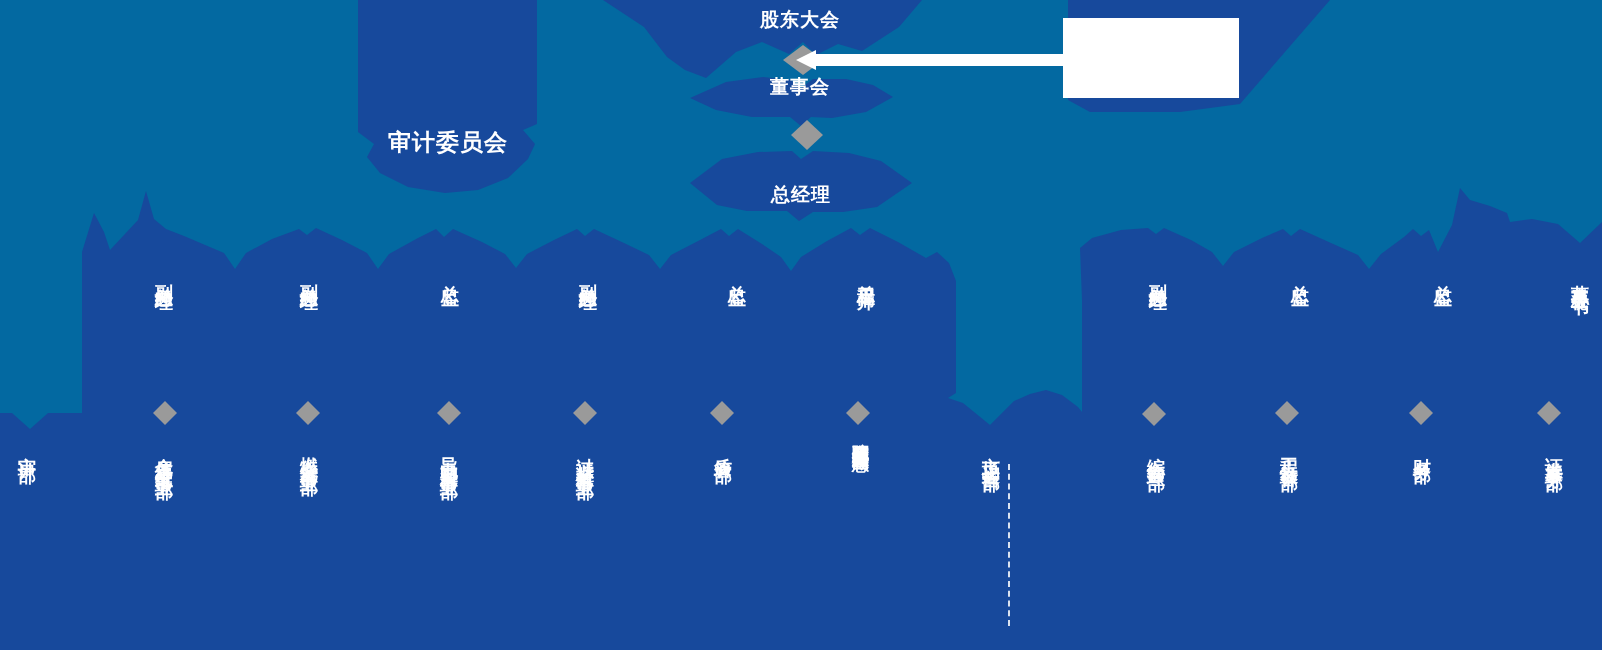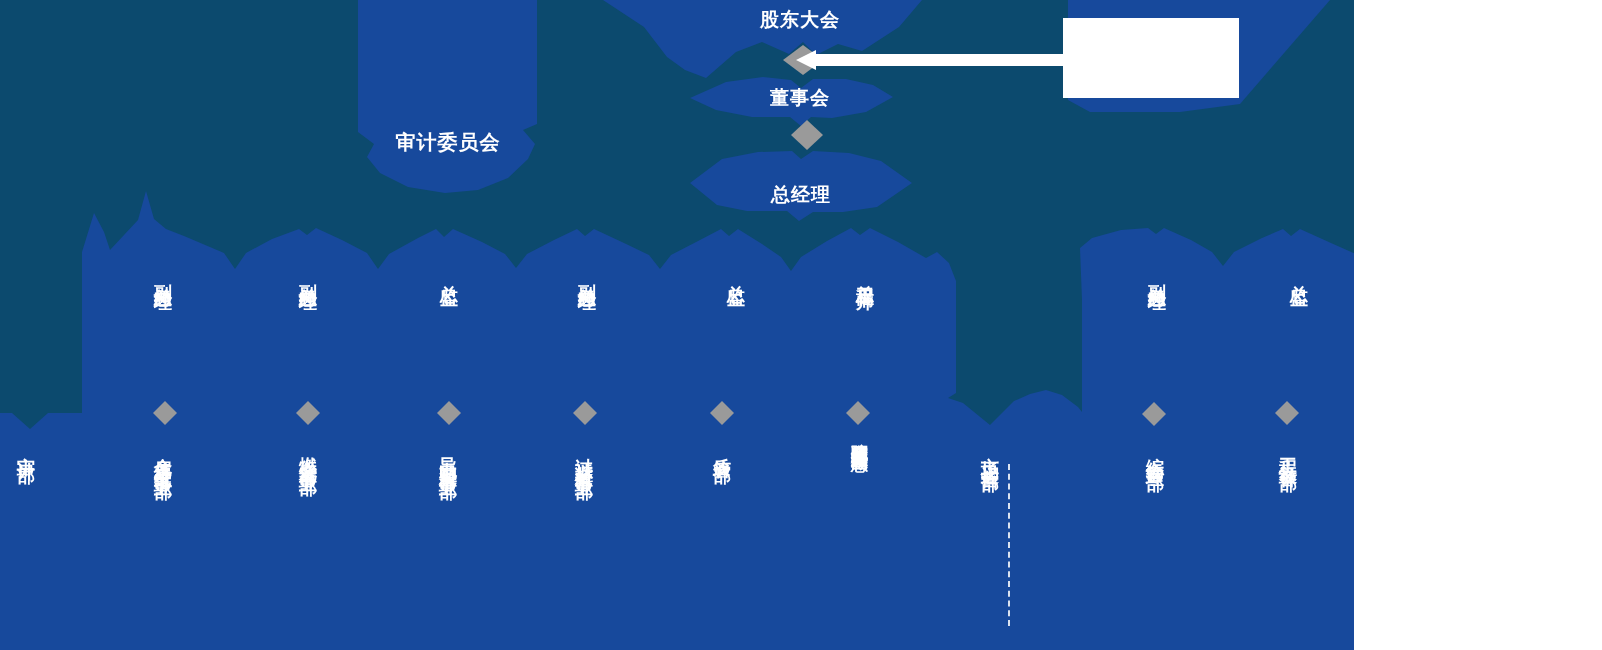--- a/index.html
+++ b/index.html
@@ -1,19 +1,19 @@
 <!DOCTYPE html>
 <html><head>
 <meta charset="utf-8">
 <style>
   html,body{margin:0;padding:0;}
   .stage{
-    position:relative;width:1354px;height:650px;overflow:hidden;
-    background:#0c4a6e;
-    font-family:Liberation Sans, sans-serif;
+    position:relative;width:1602px;height:650px;overflow:hidden;
+    background:#0369a1;
+    font-family:Liberation Mono, monospace;
   }
   .stage svg{position:absolute;left:0;top:0;}
   .htext{
     position:absolute;color:#ffffff;font-weight:bold;font-size:19px;
     letter-spacing:1px;white-space:nowrap;transform:translate(-50%,-50%);
     z-index:5;
   }
   .vtext{
     position:absolute;writing-mode:vertical-rl;text-orientation:upright;
     color:#ffffff;font-weight:bold;font-size:18px;letter-spacing:3px;
@@ -71,23 +71,23 @@
     <polygon points="1287,401 1299,413 1287,425 1275,413" fill="#9a9a9a"></polygon>
     <polygon points="1421,401 1433,413 1421,425 1409,413" fill="#9a9a9a"></polygon>
     <polygon points="1549,401 1561,413 1549,425 1537,413" fill="#9a9a9a"></polygon>
 
     <polygon points="796,60 816,50 816,54 1063,54 1063,66 816,66 816,70" fill="#ffffff"></polygon>
 
     <rect x="1063" y="18" width="176" height="80" fill="#ffffff"></rect>
   </svg>
 
   <div class="htext" style="left:800px;top:20px;">股东大会</div>
-  <div class="htext" style="left:800px;top:98px;">董事会</div>
+  <div class="htext" style="left:800px;top:87px;">董事会</div>
   <div class="htext" style="left:801px;top:195px;">总经理</div>
-  <div class="htext" style="left:448px;top:142px;font-size:20px;">审计委员会</div>
+  <div class="htext" style="left:448px;top:142px;font-size:23px;">审计委员会</div>
 
   <div class="vtext" style="left:163px;top:270px;">副总经理</div>
   <div class="vtext" style="left:308px;top:270px;">副总经理</div>
   <div class="vtext" style="left:449px;top:270px;">总监</div>
   <div class="vtext" style="left:587px;top:270px;">副总经理</div>
   <div class="vtext" style="left:736px;top:270px;">总监</div>
   <div class="vtext" style="left:865px;top:270px;">总工程师</div>
   <div class="vtext" style="left:1157px;top:270px;">副总经理</div>
   <div class="vtext" style="left:1299px;top:270px;">总监</div>
   <div class="vtext" style="left:1442px;top:270px;">总监</div>

